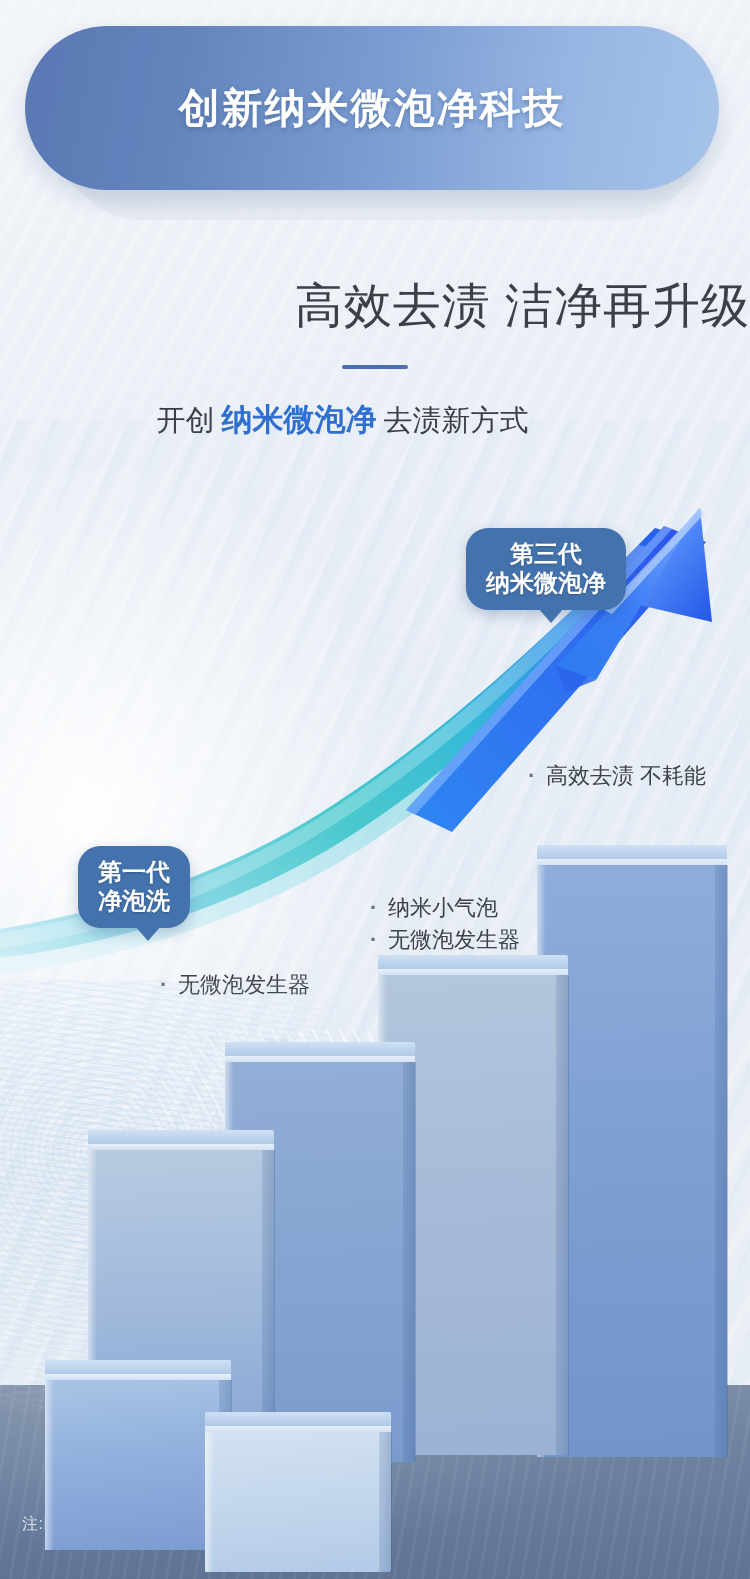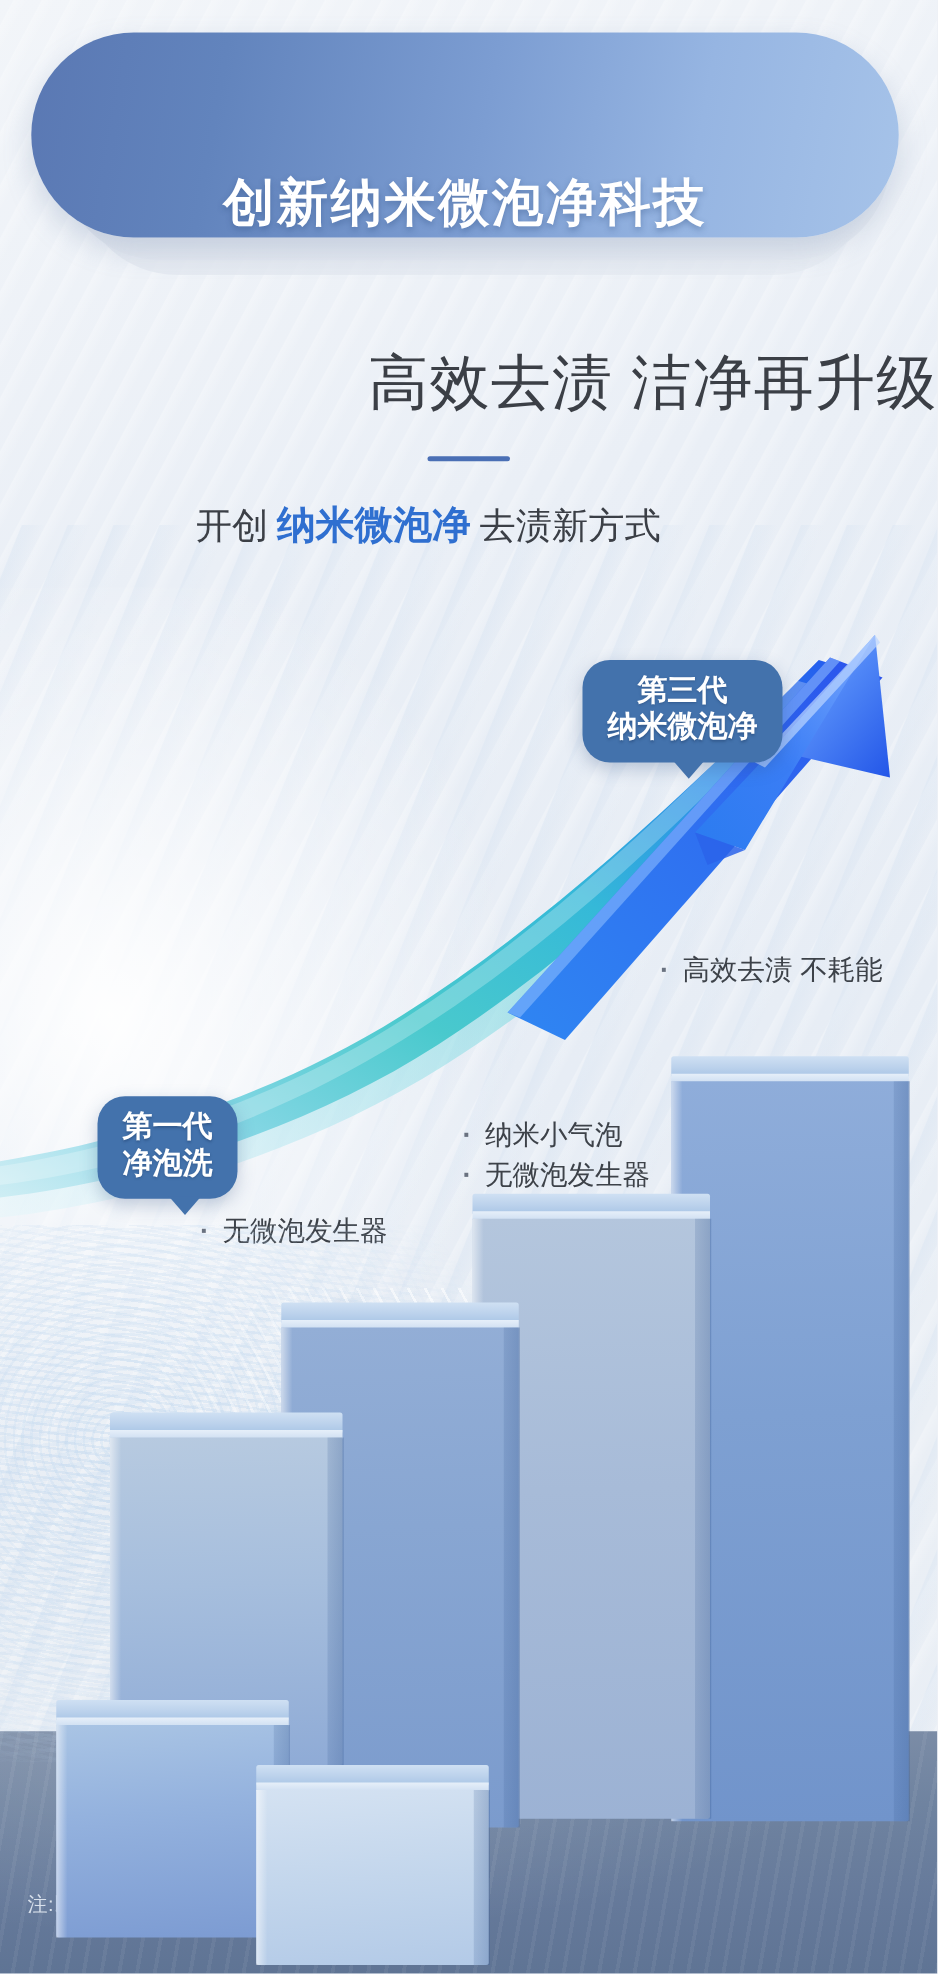--- a/index.html
+++ b/index.html
@@ -79,21 +79,21 @@
   }
   .pill-shadow-a { top:48px; }
   .pill-shadow-b { left:62px; width:636px; top:60px; opacity:.75; }
 
   .pill {
     position:absolute; left:25px; top:26px;
     width:694px; height:164px;
     border-radius:82px;
     background:linear-gradient(100deg,#5a78b3 0%,#6284bd 22%,#7c9dd2 52%,#96b5e2 76%,#a6c3e9 100%);
     box-shadow:0 10px 22px rgba(118,140,175,.28);
-    display:flex; align-items:flex-end; justify-content:center;
+    display:flex; align-items:center; justify-content:center;
   }
   .pill-title {
     color:#ffffff;
     font-size:41px;
     font-weight:bold;
     letter-spacing:2px;
     text-shadow:0 2px 5px rgba(40,70,120,.38);
     white-space:nowrap;
   }
 
@@ -136,38 +136,37 @@
     position:absolute;
     background:#4372ac;
     border-radius:22px;
     color:#fff;
     text-align:center;
     font-weight:bold;
     box-shadow:0 5px 14px rgba(45,80,130,.28);
     padding:11px 20px 12px;
     line-height:1.22;
     white-space:nowrap;
-    font-family:Liberation Serif, serif;
   }
   .bubble .l1 { display:block; font-size:24px; text-shadow:0 1px 2px rgba(20,45,85,.35); }
   .bubble .l2 { display:block; font-size:24px; text-shadow:0 1px 2px rgba(20,45,85,.35); }
   .bubble::after {
     content:"";
     position:absolute;
     bottom:-13px;
     width:0; height:0;
     border-left:13px solid transparent;
     border-right:13px solid transparent;
     border-top:15px solid #4372ac;
   }
   #bubble-gen3 { left:466px; top:528px; }
   #bubble-gen3::after { left:72px; }
   #bubble-gen2 { left:316px; top:771px; }
   #bubble-gen2::after { left:52px; }
-  #bubble-gen1 { left:78px; top:877px; }
+  #bubble-gen1 { left:78px; top:846px; }
   #bubble-gen1::after { left:57px; }
 
   
   .features { position:absolute; }
   .features li {
     list-style:none;
     font-size:22px;
     color:#3d4249;
     line-height:1.46;
     white-space:nowrap;

